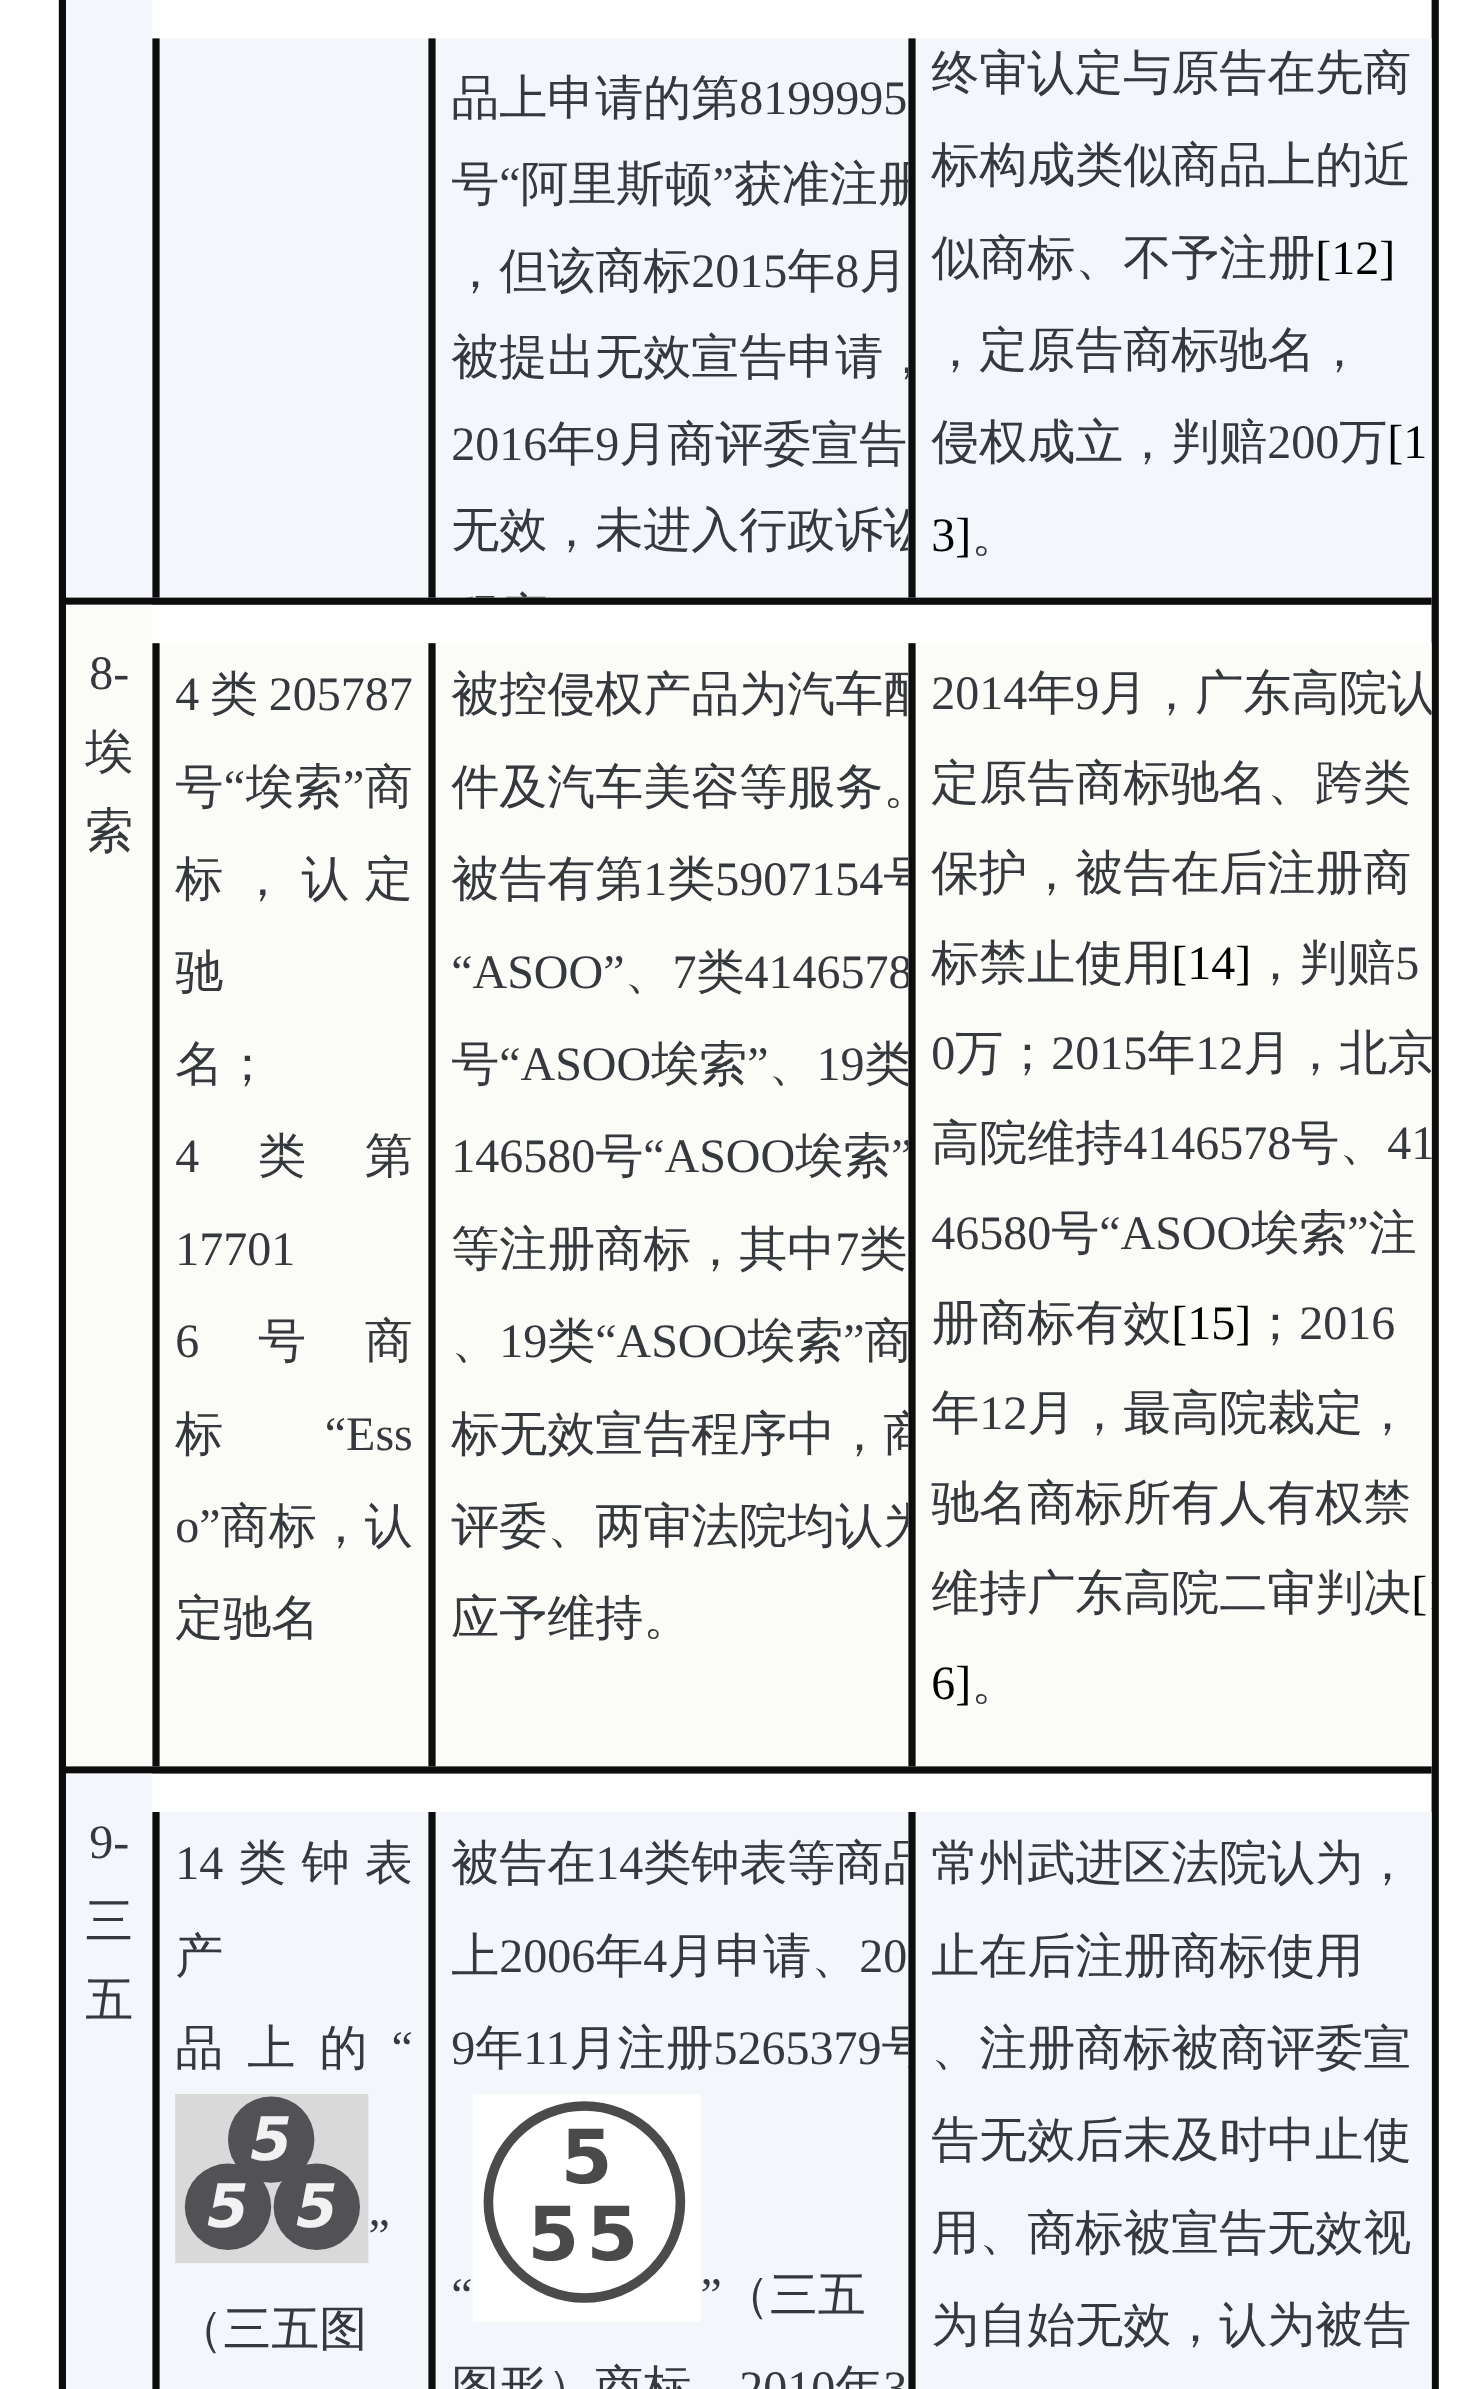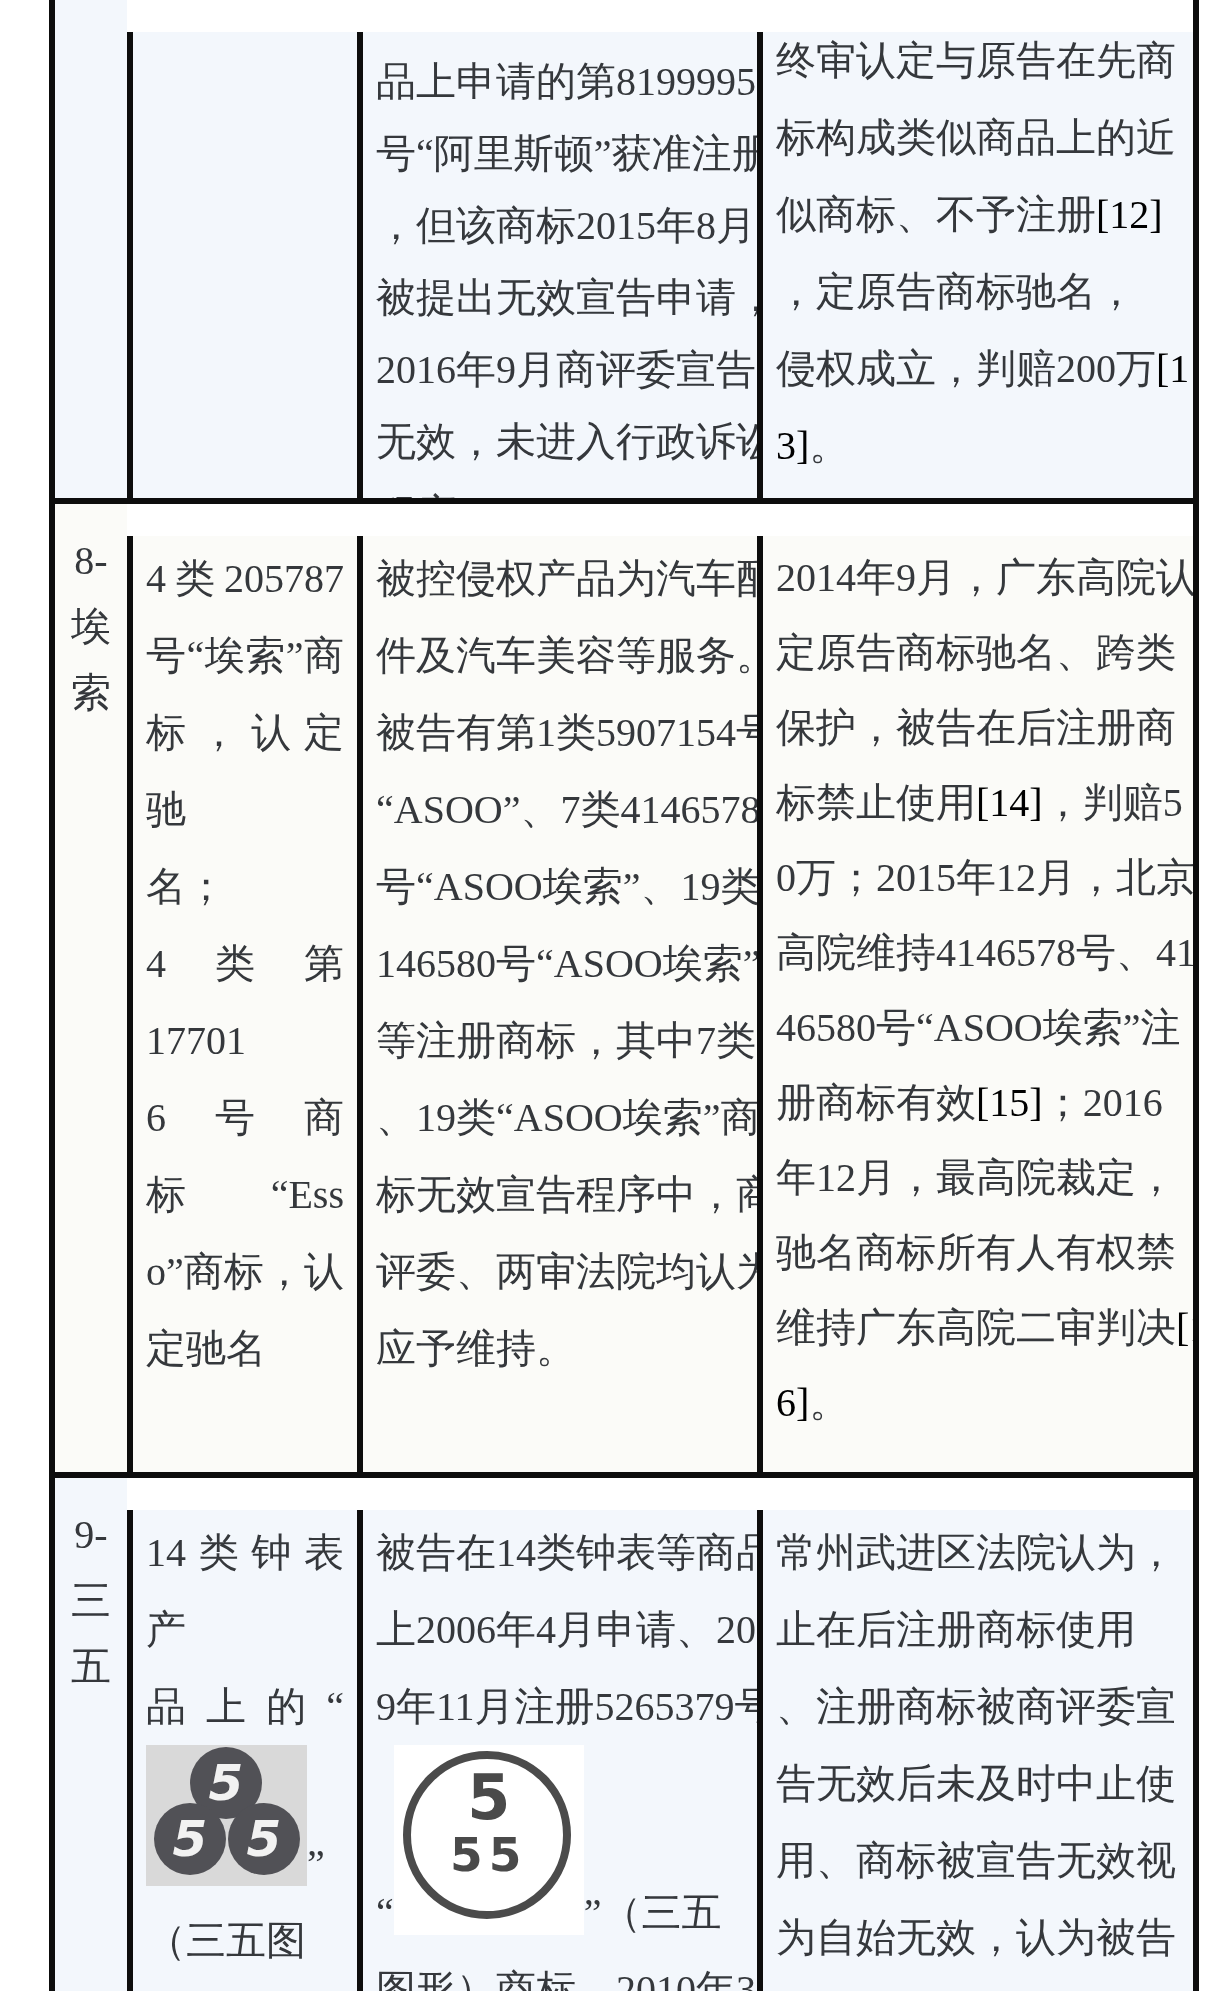--- a/index.html
+++ b/index.html
@@ -63,21 +63,21 @@
   .logo-ring .ring{
     position:absolute;left:9px;top:6px;width:168px;height:168px;
     border:8px solid #4b4b4b;border-radius:50%;box-sizing:border-box;
   }
   .logo-ring .d-top{
     position:absolute;left:0;right:0;top:22px;text-align:center;
     color:#4a4a4a;font-weight:bold;font-size:62px;line-height:1;
   }
   .logo-ring .d-bottom{
     position:absolute;left:0;right:0;top:86px;text-align:center;
-    color:#4a4a4a;font-weight:bold;font-size:47px;line-height:1;letter-spacing:6px;
+    color:#4a4a4a;font-weight:bold;font-size:62px;line-height:1;letter-spacing:6px;
   }
 </style>
 </head>
 <body>
 
 <div class="doc-table">
 
   <div class="row r7">
     <div class="cell c1 bg-a"></div>
     <div class="cell c2 bg-a"></div>

